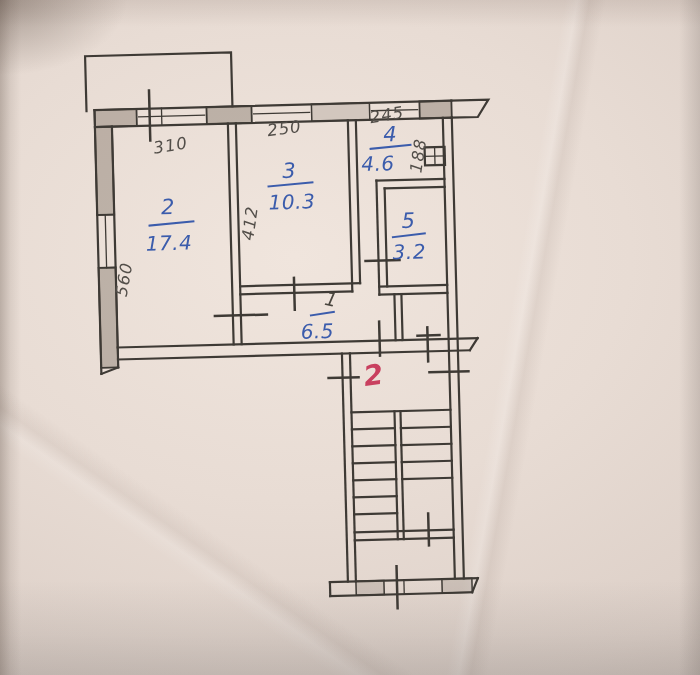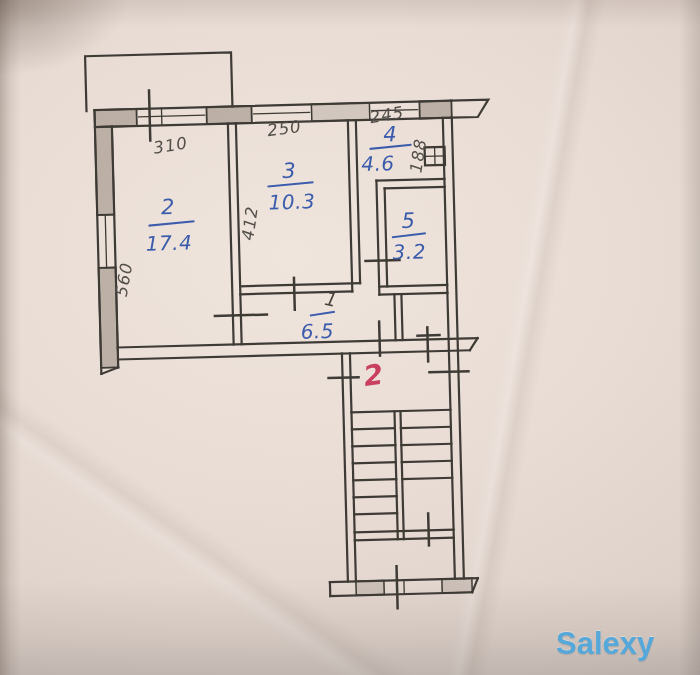--- a/index.html
+++ b/index.html
@@ -194,15 +194,14 @@
       <text class="pencil" x="325" y="312" text-anchor="middle" transform="rotate(14 325 312)">1</text>
       <line class="fract" x1="306" y1="321" x2="329" y2="318"></line>
       <text class="blue-area" x="312" y="344" text-anchor="middle">6.5</text>
     </g>
 
     <text class="red-num" x="368" y="392" text-anchor="middle" transform="rotate(-6 368 392)">2</text>
 
   </g>
 </svg>
 
-<div class="watermark">Salexy</div>
 
 </div>
 
 </body></html>

